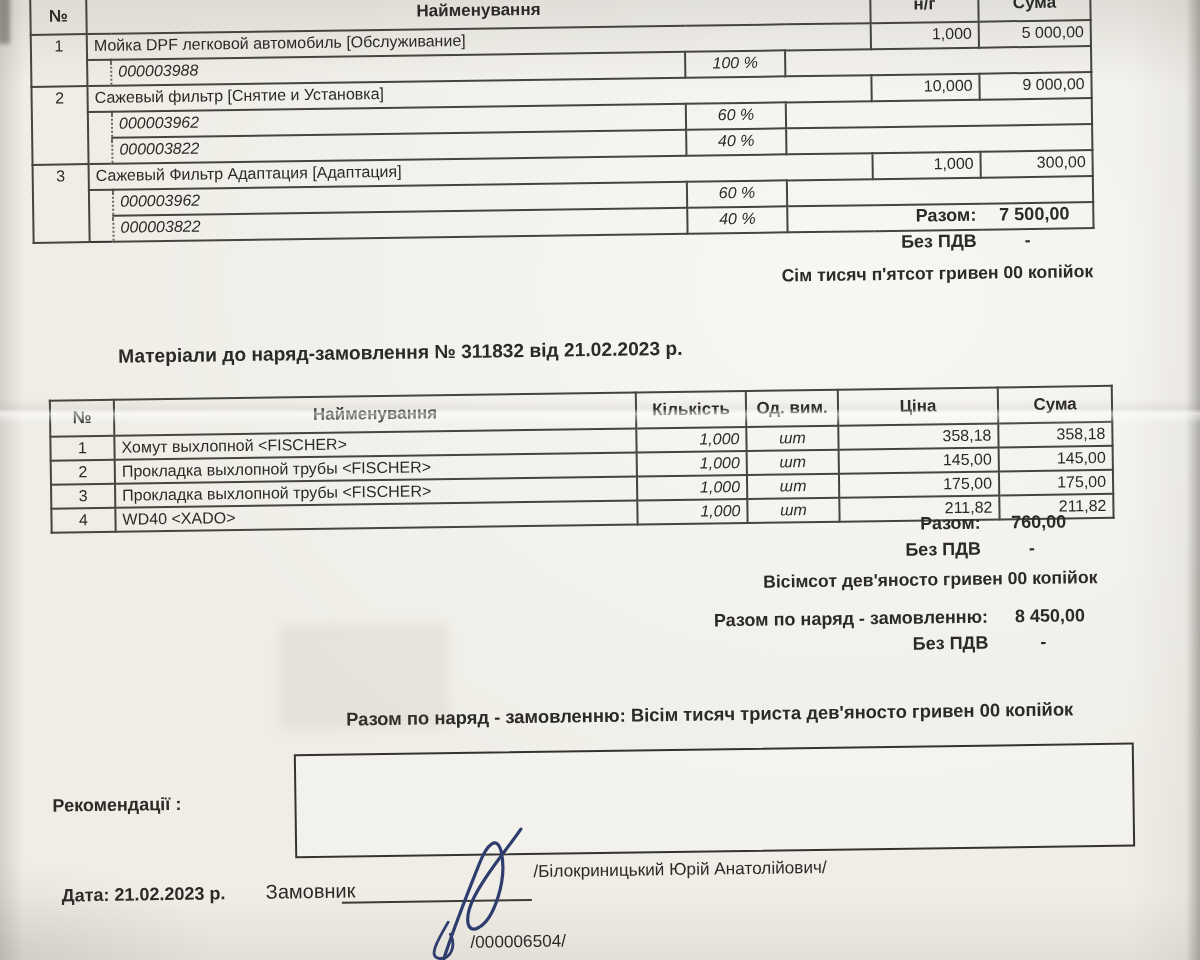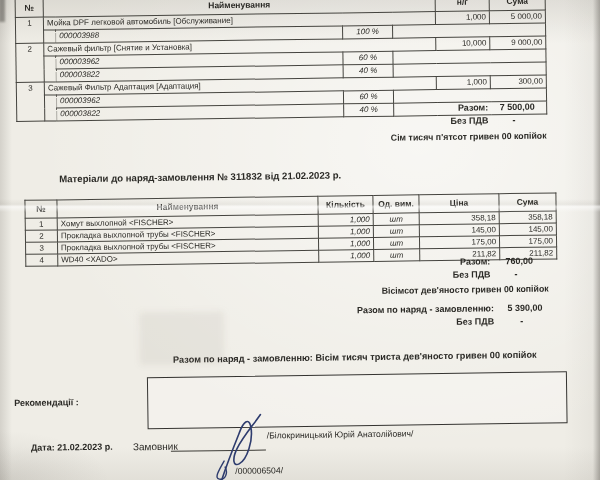--- a/index.html
+++ b/index.html
@@ -204,30 +204,30 @@
       <span class="val">760,00</span>
     </div>
     <div class="abs totrow" style="left:330px;top:272px;width:211px;">
       <span class="lbl">Без ПДВ</span>
       <span class="val" style="width:51px">-</span>
     </div>
     <div class="abs words" style="left:330px;top:287px;width:218px;">Вісімсот дев'яносто гривен 00 копійок</div>
 
     <div class="abs totrow" style="left:300px;top:306px;width:255px;">
       <span class="lbl">Разом по наряд - замовленню:</span>
-      <span class="val" style="width:62px">5 390,00</span>
+      <span class="val" style="width:62px">8 450,00</span>
     </div>
     <div class="abs totrow" style="left:300px;top:319px;width:248px;">
       <span class="lbl">Без ПДВ</span>
       <span class="val" style="width:55px">-</span>
     </div>
     <div class="abs words" style="left:0;top:353px;width:535px;font-size:9.2px;">Разом по наряд - замовленню: Вісім тисяч триста дев'яносто гривен 00 копійок</div>
 
     <div class="recbox"></div>
-    <div class="abs b" style="left:12px;top:394px;">Рекомендації :</div>
+    <div class="abs b" style="left:24px;top:394px;">Рекомендації :</div>
 
     <div class="abs b" style="left:28px;top:439px;">Дата: 21.02.2023 р.</div>
     <div class="abs n" style="left:130px;top:439px;">Замовник</div>
     <div class="sigline"></div>
     <div class="abs" style="left:264px;top:430px;font-size:8.6px;">/Білокриницький Юрій  Анатолійович/</div>
 
     <svg class="sig" width="85" height="72" viewBox="0 0 85 72">
       <path d="M62,4 C55,14 44,26 38,38 C33,48 34,56 40,53 C48,49 55,29 52,15 C50,7 45,11 41,21 C36,33 28,52 22,70" fill="none" stroke="#2e3c6e" stroke-width="1.6" stroke-linecap="round"></path>
       <path d="M25,50 C19,60 15,67 20,68 C26,69 29,62 26,56" fill="none" stroke="#2e3c6e" stroke-width="1.4" stroke-linecap="round"></path>
     </svg>

